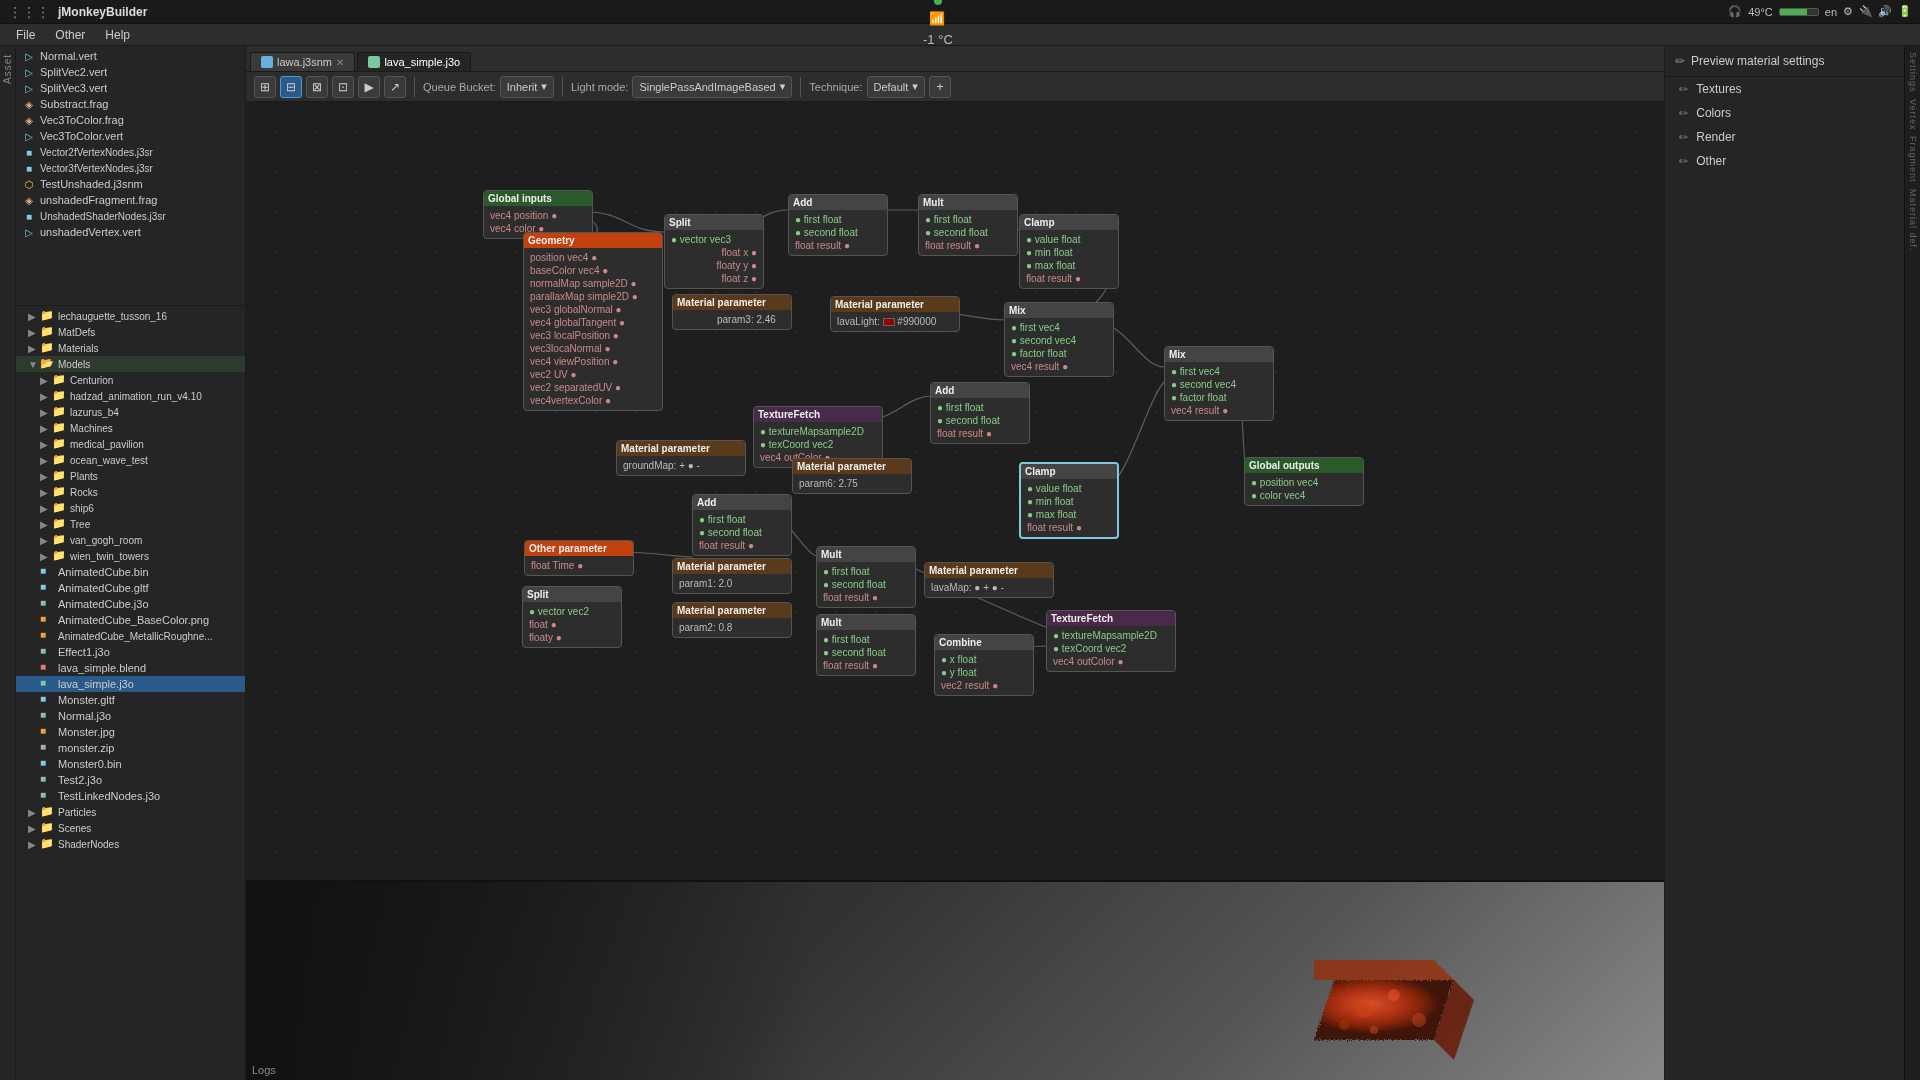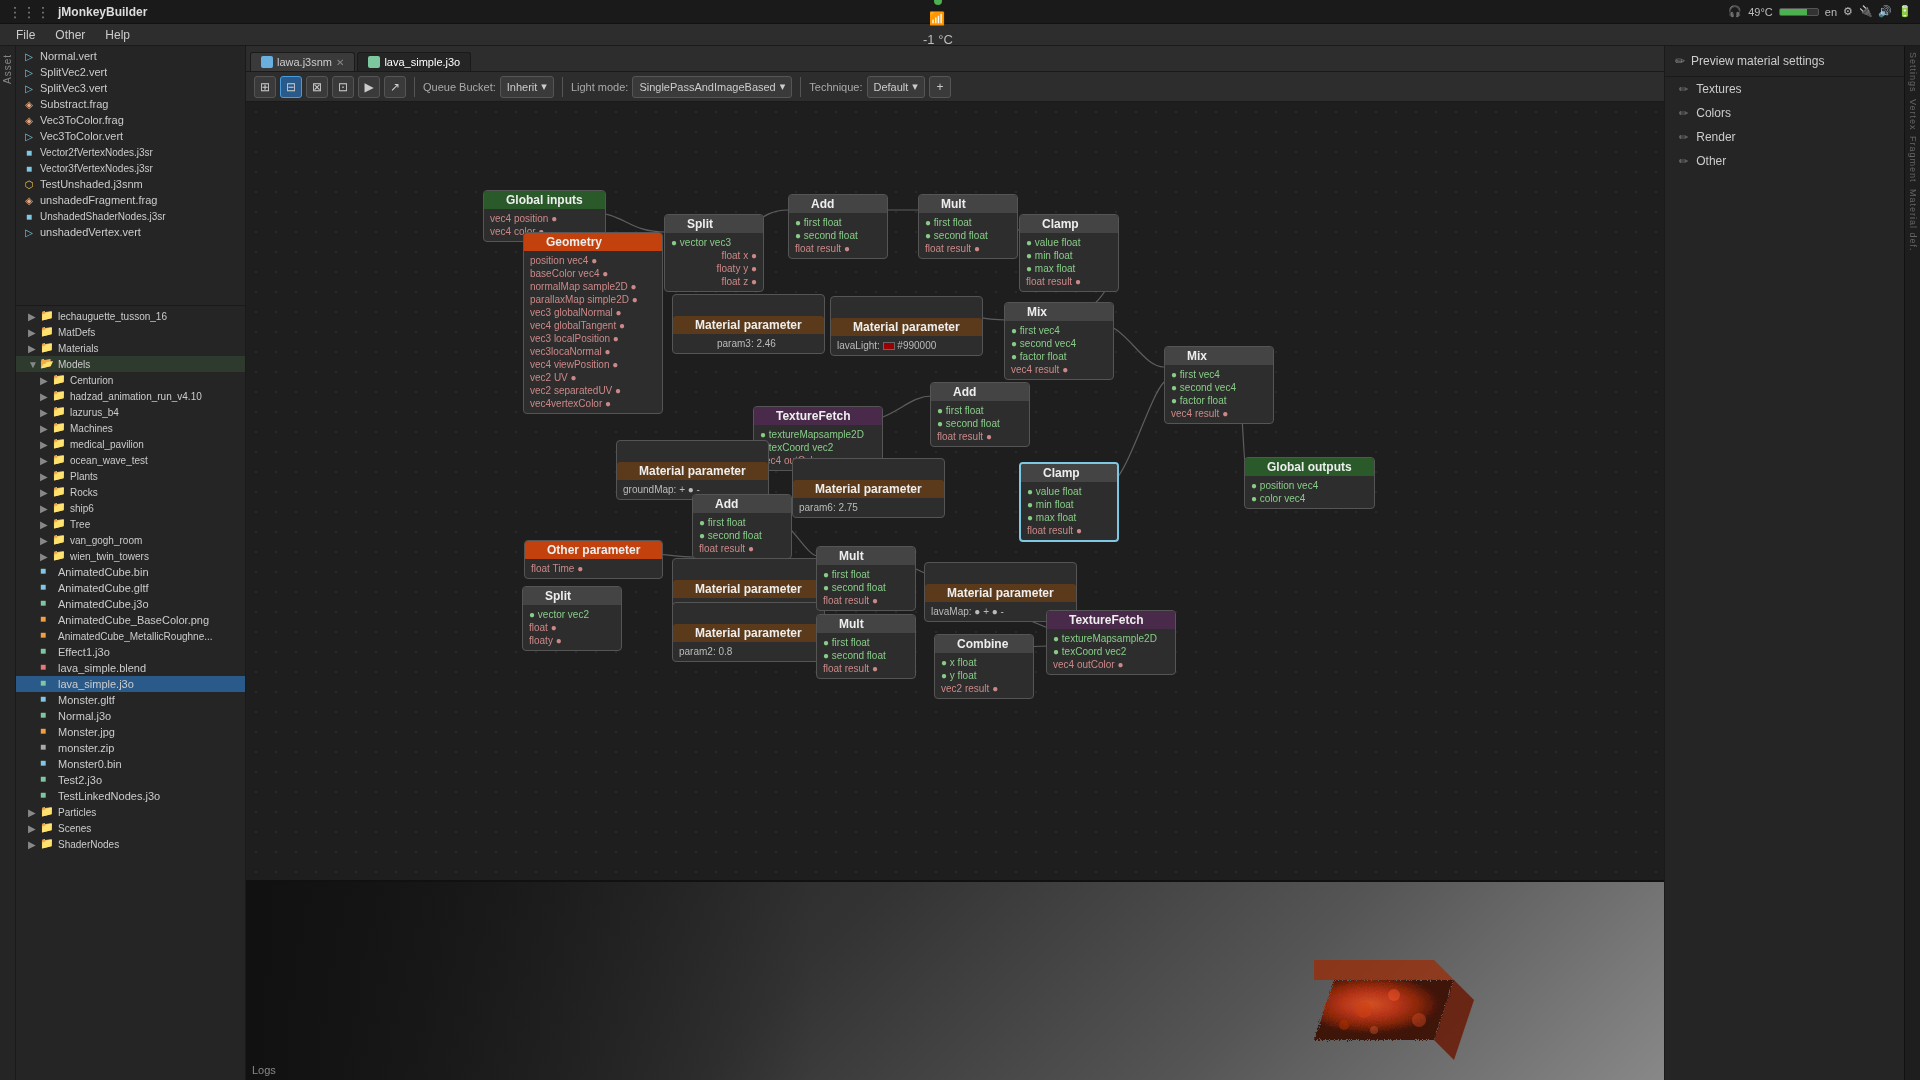--- a/index.html
+++ b/index.html
@@ -67,25 +67,25 @@
     .toolbar-btn.active { background: #2a5a8a; border-color: #4a9ade; }
     .toolbar-sep { width: 1px; height: 20px; background: #555; margin: 0 4px; }
     .toolbar-select { height: 22px; background: #3a3a3a; border: 1px solid #555; border-radius: 3px; color: #ccc; padding: 0 6px; font-size: 11px; cursor: pointer; display: flex; align-items: center; gap: 4px; }
     .toolbar-label { font-size: 11px; color: #aaa; }
 
     
     #node-graph { flex: 1; background: #1e1e1e; position: relative; overflow: hidden; background-image: radial-gradient(circle, #2a2a2a 1px, transparent 1px); background-size: 20px 20px; }
 
     
     .node-box { position: absolute; background: #2d2d2d; border: 1px solid #555; border-radius: 4px; min-width: 120px; font-size: 10px; }
-    .node-header { background: #444; padding: 2px 22px; border-radius: 3px 3px 0 0; font-size: 12px; font-weight: bold; color: #eee; }
+    .node-header { background: #444; padding: 2px 4px; border-radius: 3px 3px 0 0; font-size: 10px; font-weight: bold; color: #eee; }
     .node-header.green { background: #2a5a2a; }
     .node-header.blue { background: #c2410c; }
     .node-header.purple { background: #4a2a4a; }
-    .node-header.orange { background: #5a3a1a; margin-top: 21px; }
+    .node-header.orange { background: #5a3a1a; }
     .node-body { padding: 3px 6px; }
     .node-row { display: flex; justify-content: space-between; padding: 1px 0; color: #bbb; font-size: 10px; }
     .node-input { color: #88cc88; }
     .node-output { color: #cc8888; text-align: right; }
 
     
     #connections-svg { position: absolute; top: 0; left: 0; width: 100%; height: 100%; pointer-events: none; }
 
     
     #preview { height: 200px; background: linear-gradient(135deg, #1a1a1a 0%, #333 40%, #555 70%, #888 100%); position: relative; overflow: hidden; border-top: 2px solid #111; }

